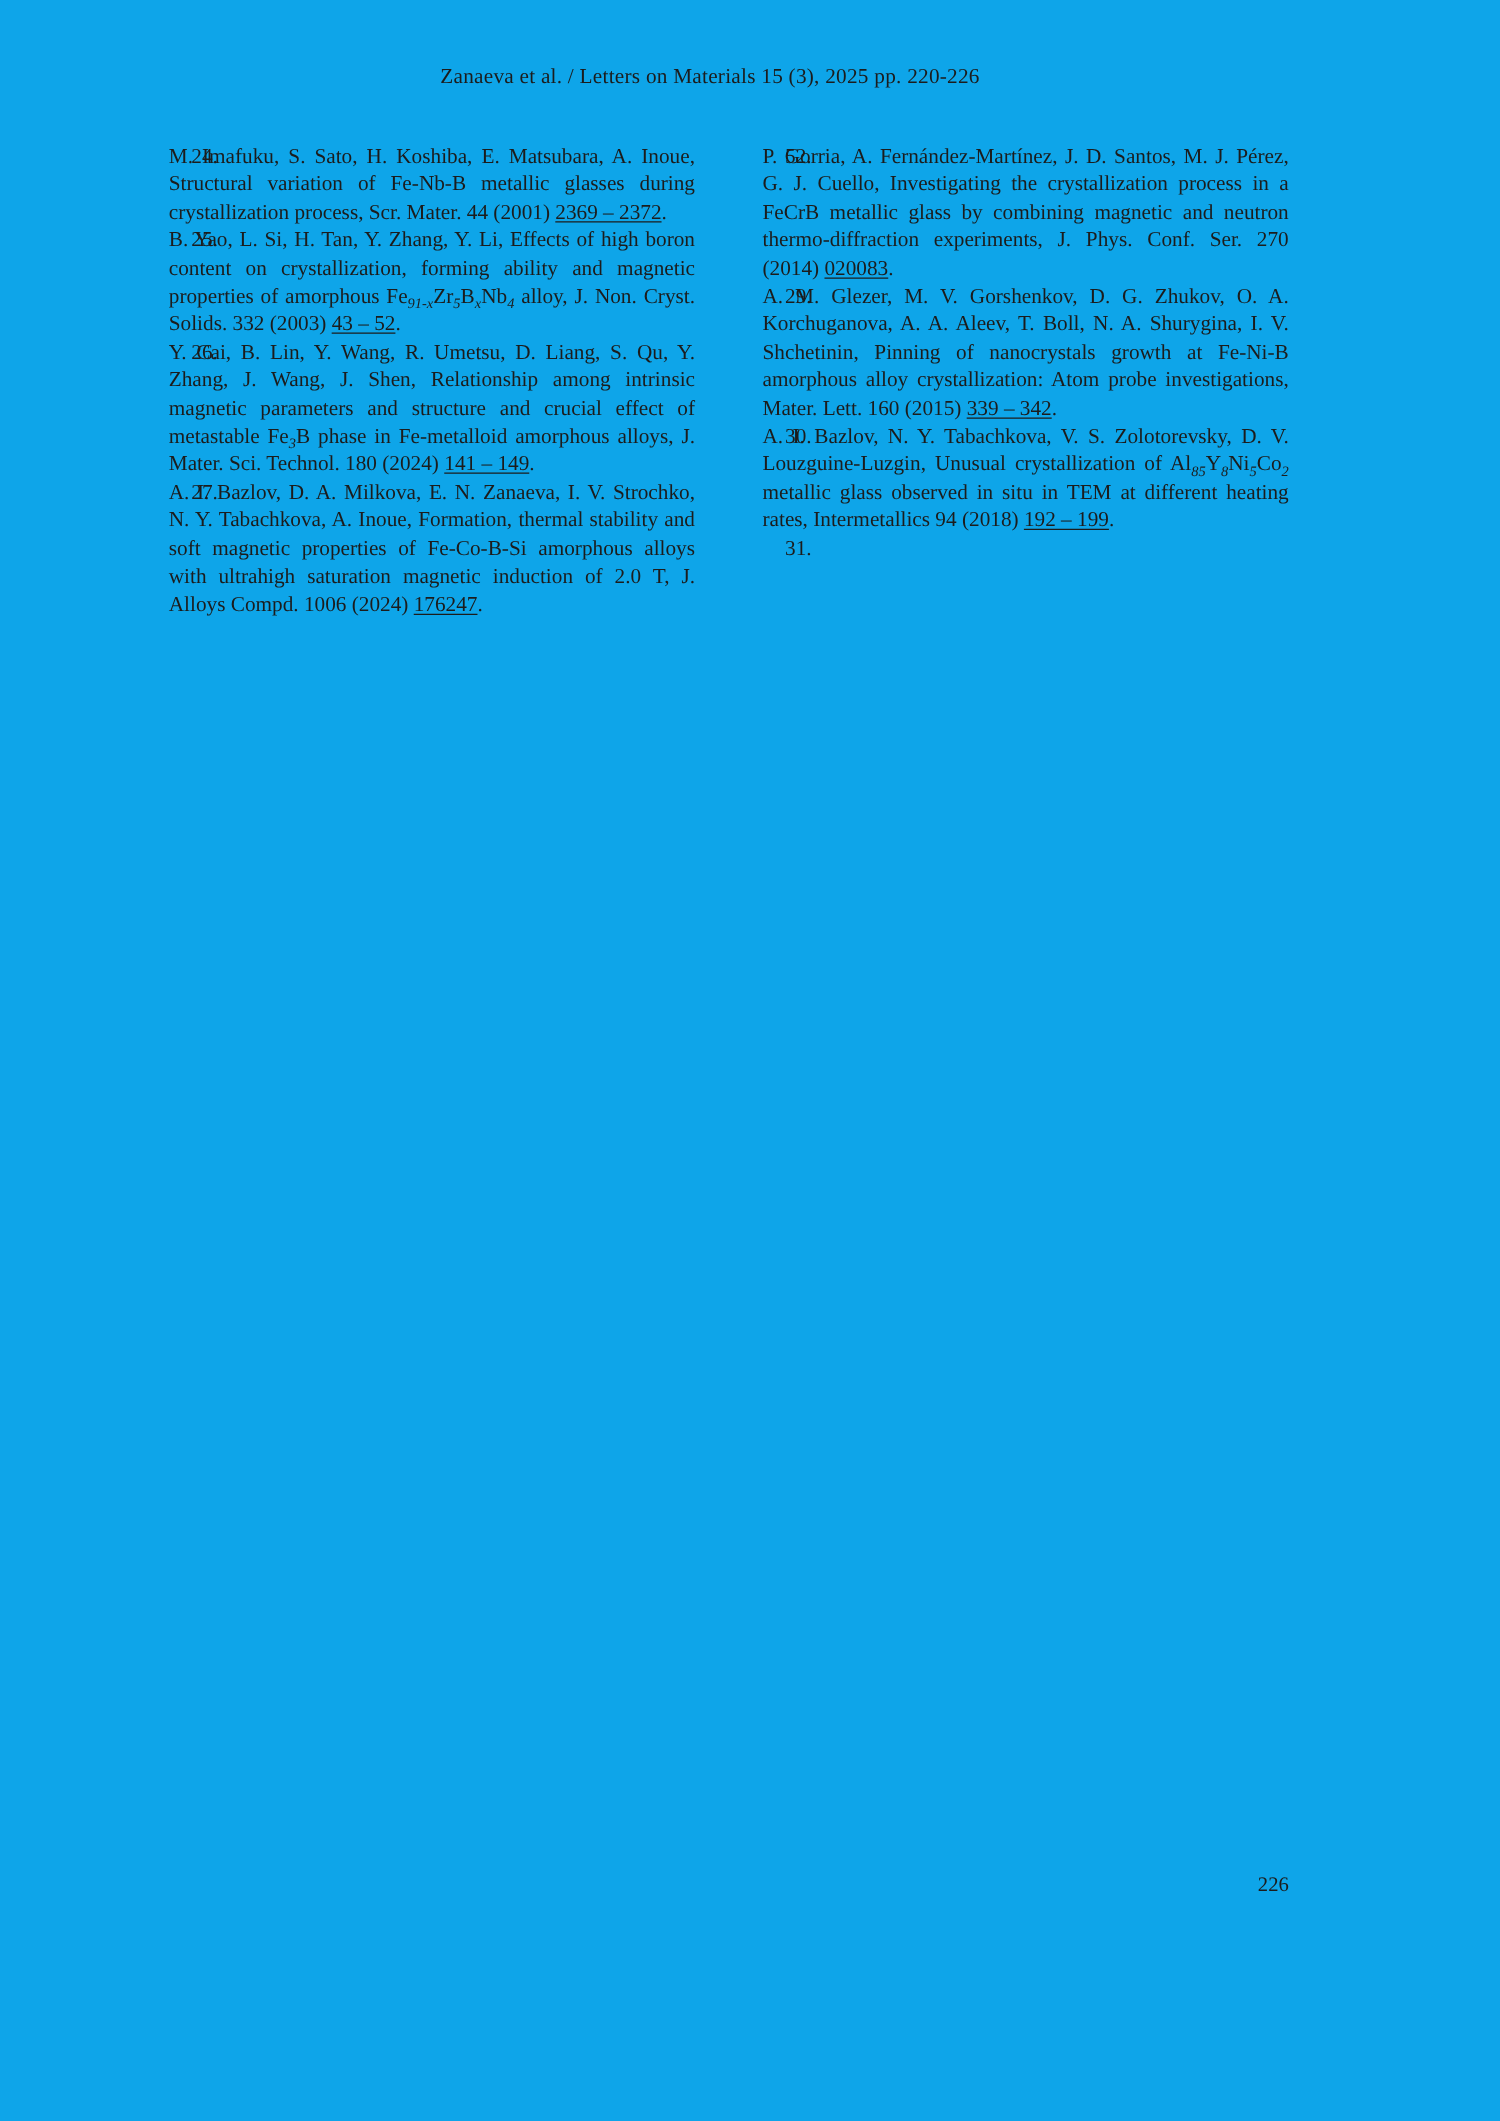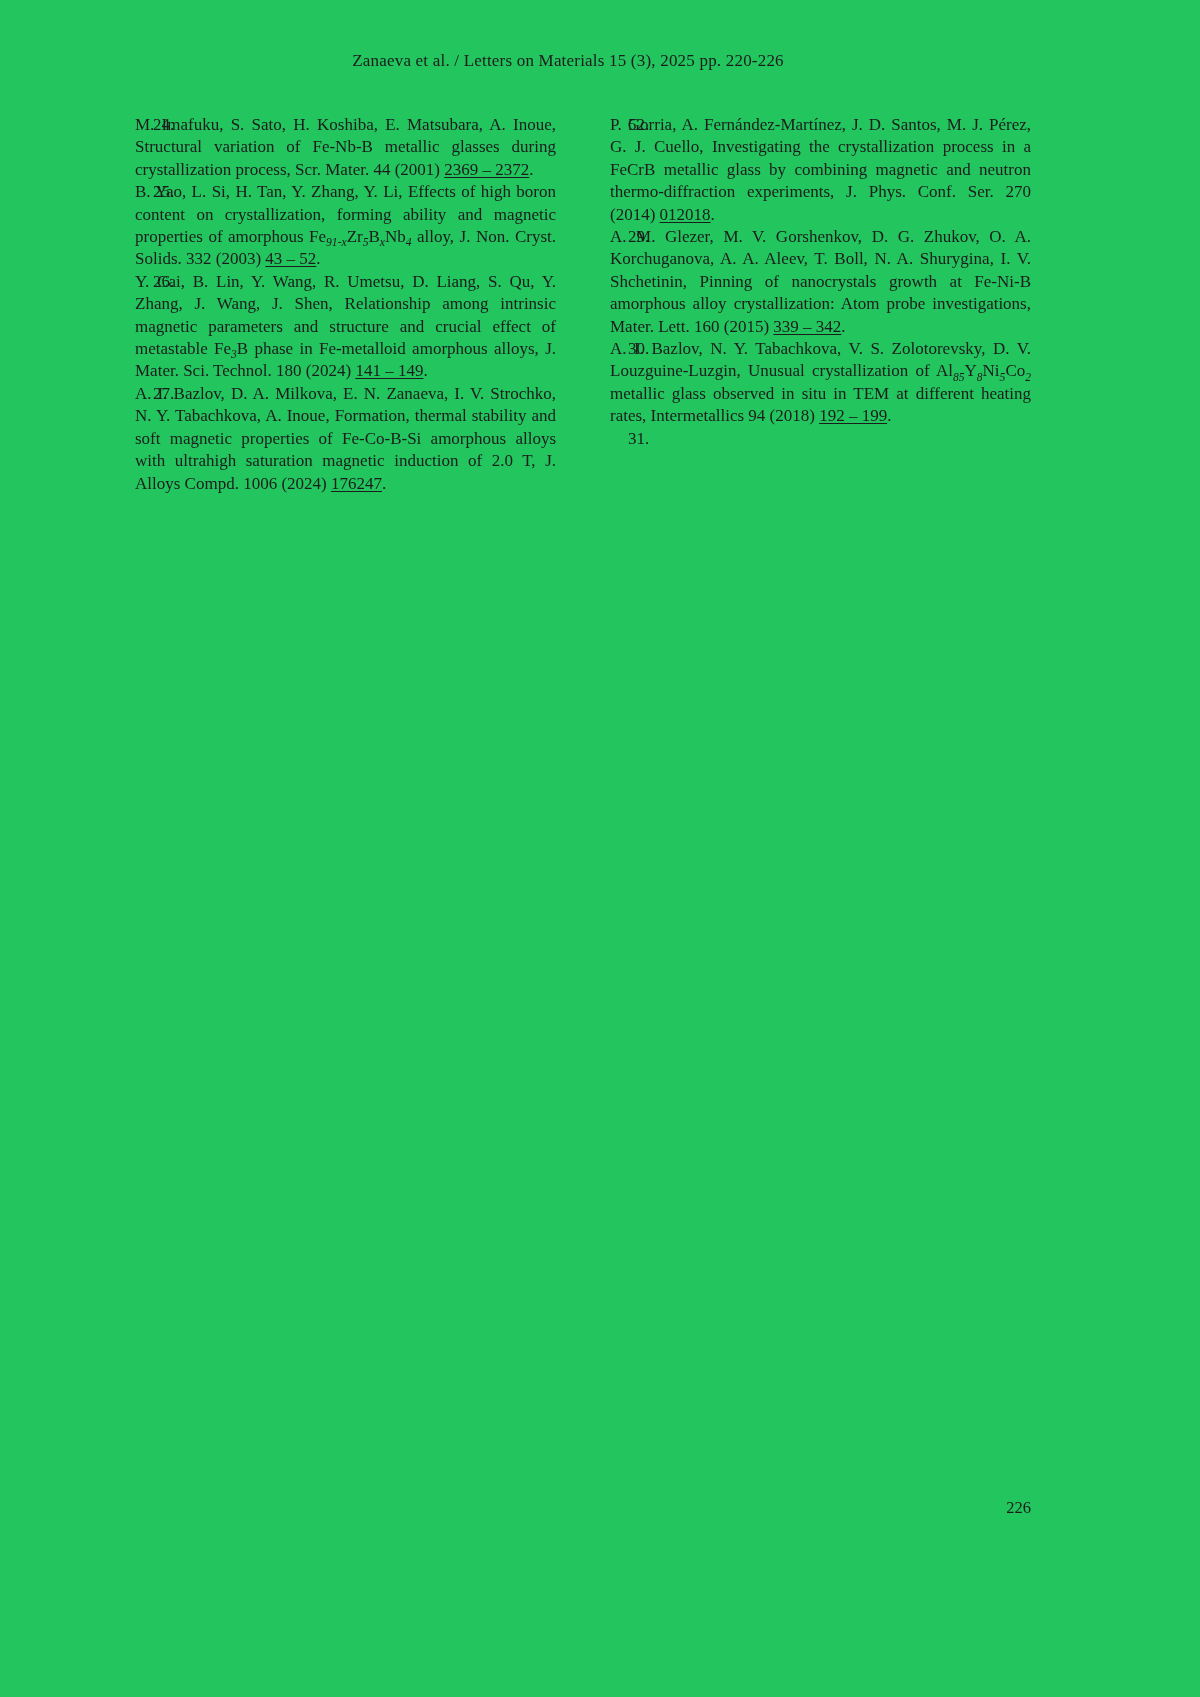--- a/index.html
+++ b/index.html
@@ -2,21 +2,21 @@
 <html><head>
 <meta charset="utf-8">
 <style>
   * { margin: 0; padding: 0; box-sizing: border-box; }
   html, body { background: #ffffff; }
   .page {
     position: relative;
     width: 1200px;
     height: 1697px;
     margin: 0 auto;
-    background: #22c55e;
+    background: #0ea5e9;
     font-family: "Liberation Serif", "DejaVu Serif", serif;
     color: #1c1c1c;
     overflow: hidden;
   }
   .running-title {
     position: absolute;
     top: 51px;
     left: 105px;
     width: 926px;
     text-align: center;
@@ -84,21 +84,21 @@
   <div class="running-title">Zanaeva et al. / Letters on Materials 15 (3), 2025 pp. 220-226</div>
 
   <div class="columns">
     <div class="col" id="col-left">
         <div class="ref"><span class="ref-num">24.</span><span class="ref-text"><span>M. Imafuku, S. Sato, H. Koshiba, E. Matsubara, A. Inoue, Structural variation of Fe-Nb-B metallic glasses during crystallization process, Scr. Mater. 44 (2001) </span><a class="ref-link" href="#">2369 – 2372</a><span>.</span></span></div>
         <div class="ref"><span class="ref-num">25.</span><span class="ref-text"><span>B. Yao, L. Si, H. Tan, Y. Zhang, Y. Li, Effects of high boron content on crystallization, forming ability and magnetic properties of amorphous Fe</span><sub class="ref-sub">91-x</sub><span>Zr</span><sub class="ref-sub">5</sub><span>B</span><sub class="ref-sub">x</sub><span>Nb</span><sub class="ref-sub">4</sub><span> alloy, J. Non. Cryst. Solids. 332 (2003) </span><a class="ref-link" href="#">43 – 52</a><span>.</span></span></div>
         <div class="ref"><span class="ref-num">26.</span><span class="ref-text"><span>Y. Cai, B. Lin, Y. Wang, R. Umetsu, D. Liang, S. Qu, Y. Zhang, J. Wang, J. Shen, Relationship among intrinsic magnetic parameters and structure and crucial effect of metastable Fe</span><sub class="ref-sub">3</sub><span>B phase in Fe-metalloid amorphous alloys, J. Mater. Sci. Technol. 180 (2024) </span><a class="ref-link" href="#">141 – 149</a><span>.</span></span></div>
         <div class="ref"><span class="ref-num">27.</span><span class="ref-text"><span>A. I. Bazlov, D. A. Milkova, E. N. Zanaeva, I. V. Strochko, N. Y. Tabachkova, A. Inoue, Formation, thermal stability and soft magnetic properties of Fe-Co-B-Si amorphous alloys with ultrahigh saturation magnetic induction of 2.0 T, J. Alloys Compd. 1006 (2024) </span><a class="ref-link" href="#">176247</a><span>.</span></span></div>
       </div>
     <div class="col" id="col-right">
-        <div class="ref"><span class="ref-num">52.</span><span class="ref-text"><span>P. Gorria, A. Fernández-Martínez, J. D. Santos, M. J. Pérez, G. J. Cuello, Investigating the crystallization process in a FeCrB metallic glass by combining magnetic and neutron thermo-diffraction experiments, J. Phys. Conf. Ser. 270 (2014) </span><a class="ref-link" href="#">012018</a><span>.</span></span></div>
+        <div class="ref"><span class="ref-num">52.</span><span class="ref-text"><span>P. Gorria, A. Fernández-Martínez, J. D. Santos, M. J. Pérez, G. J. Cuello, Investigating the crystallization process in a FeCrB metallic glass by combining magnetic and neutron thermo-diffraction experiments, J. Phys. Conf. Ser. 270 (2014) </span><a class="ref-link" href="#">020083</a><span>.</span></span></div>
         <div class="ref"><span class="ref-num">29.</span><span class="ref-text"><span>A. M. Glezer, M. V. Gorshenkov, D. G. Zhukov, O. A. Korchuganova, A. A. Aleev, T. Boll, N. A. Shurygina, I. V. Shchetinin, Pinning of nanocrystals growth at Fe-Ni-B amorphous alloy crystallization: Atom probe investigations, Mater. Lett. 160 (2015) </span><a class="ref-link" href="#">339 – 342</a><span>.</span></span></div>
         <div class="ref"><span class="ref-num">30.</span><span class="ref-text"><span>A. I. Bazlov, N. Y. Tabachkova, V. S. Zolotorevsky, D. V. Louzguine-Luzgin, Unusual crystallization of Al</span><sub class="ref-sub">85</sub><span>Y</span><sub class="ref-sub">8</sub><span>Ni</span><sub class="ref-sub">5</sub><span>Co</span><sub class="ref-sub">2</sub><span> metallic glass observed in situ in TEM at different heating rates, Intermetallics 94 (2018) </span><a class="ref-link" href="#">192 – 199</a><span>.</span></span></div>
         <div class="ref"><span class="ref-num">31.</span></div>
       </div>
   </div>
 
   <div class="page-number">226</div>
 
 </div>
 

